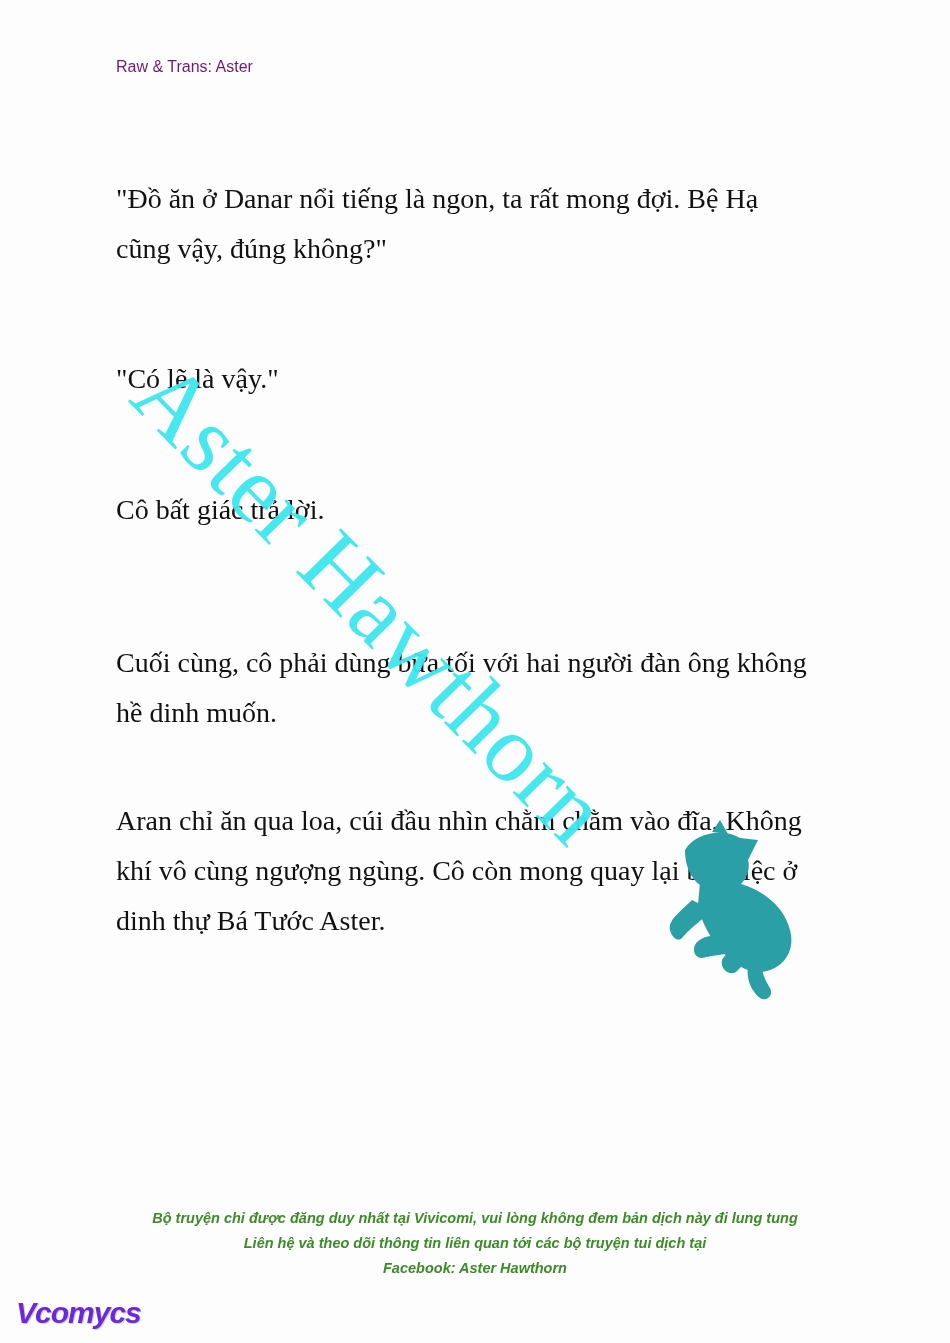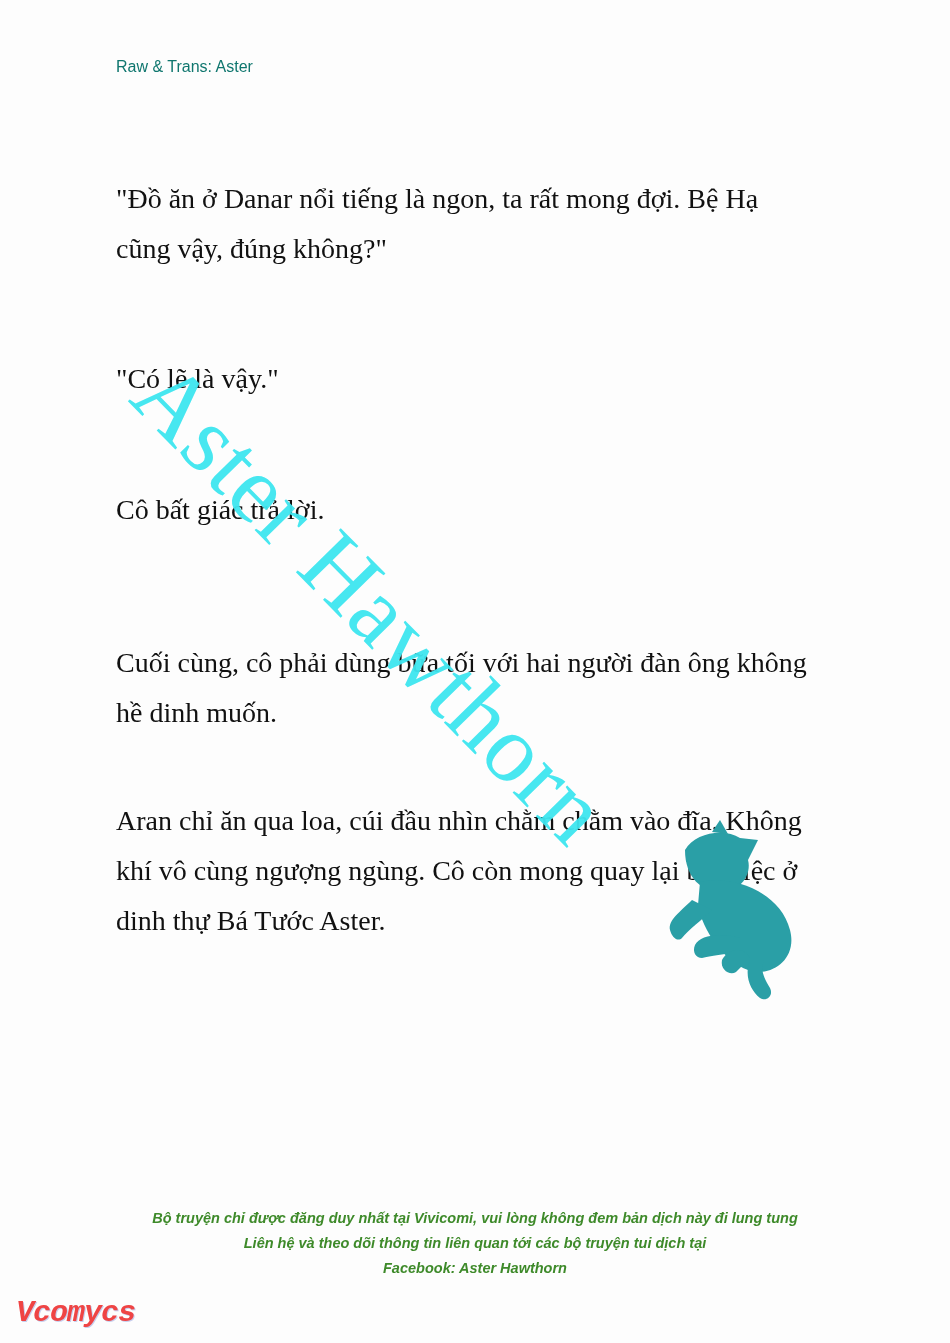--- a/index.html
+++ b/index.html
@@ -17,21 +17,21 @@
       position: absolute;
       left: 0; top: 0;
       width: 950px; height: 1343px;
     }
     .header-credit {
       position: absolute;
       left: 116px;
       top: 58px;
       font-family: "Liberation Sans", sans-serif;
       font-size: 16px;
-      color: #0f766e;
+      color: #701a75;
       white-space: nowrap;
     }
     .para {
       position: absolute;
       left: 116px;
       width: 720px;
       font-family: "Liberation Serif", serif;
       font-size: 28px;
       line-height: 50px;
       color: #111;
@@ -75,26 +75,26 @@
       font-style: italic;
       font-weight: bold;
       font-size: 14.5px;
       color: #3e8a2a;
       white-space: nowrap;
     }
     .logo {
       position: absolute;
       left: 16px;
       top: 1296px;
-      font-family: Liberation Mono, monospace;
+      font-family: Liberation Sans, sans-serif;
       font-style: italic;
       font-weight: bold;
       font-size: 30px;
       letter-spacing: -1px;
-      color: #ef4444;
+      color: #6d28d9;
       white-space: nowrap;
       text-shadow: 1px 1px 0 #c7cfee;
     }
   </style>
 </head>
 <body>
 
 <div class="page">
 
   <div class="header-credit">Raw &amp; Trans: Aster</div>

